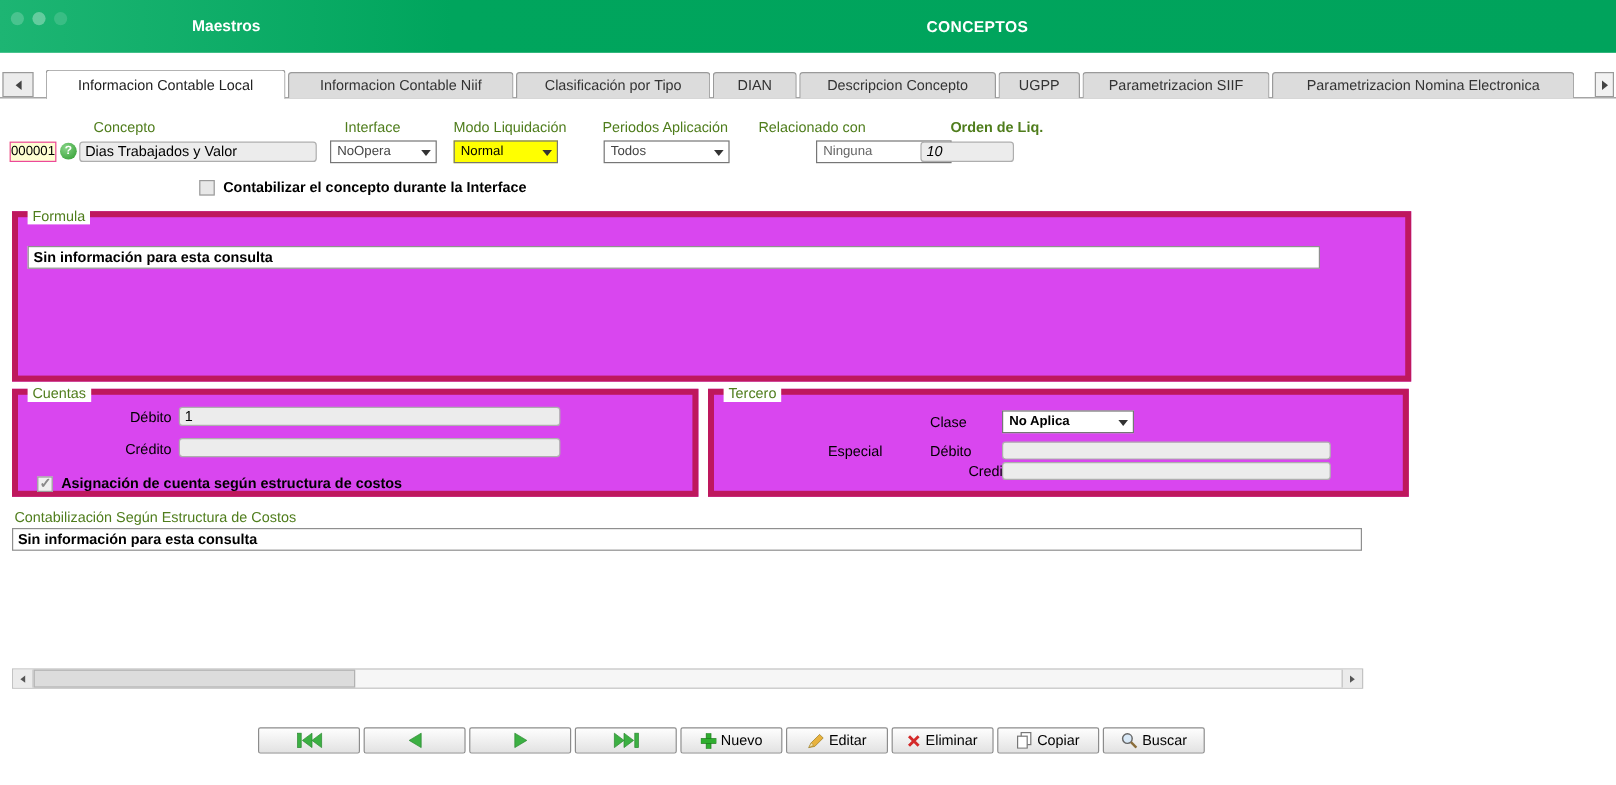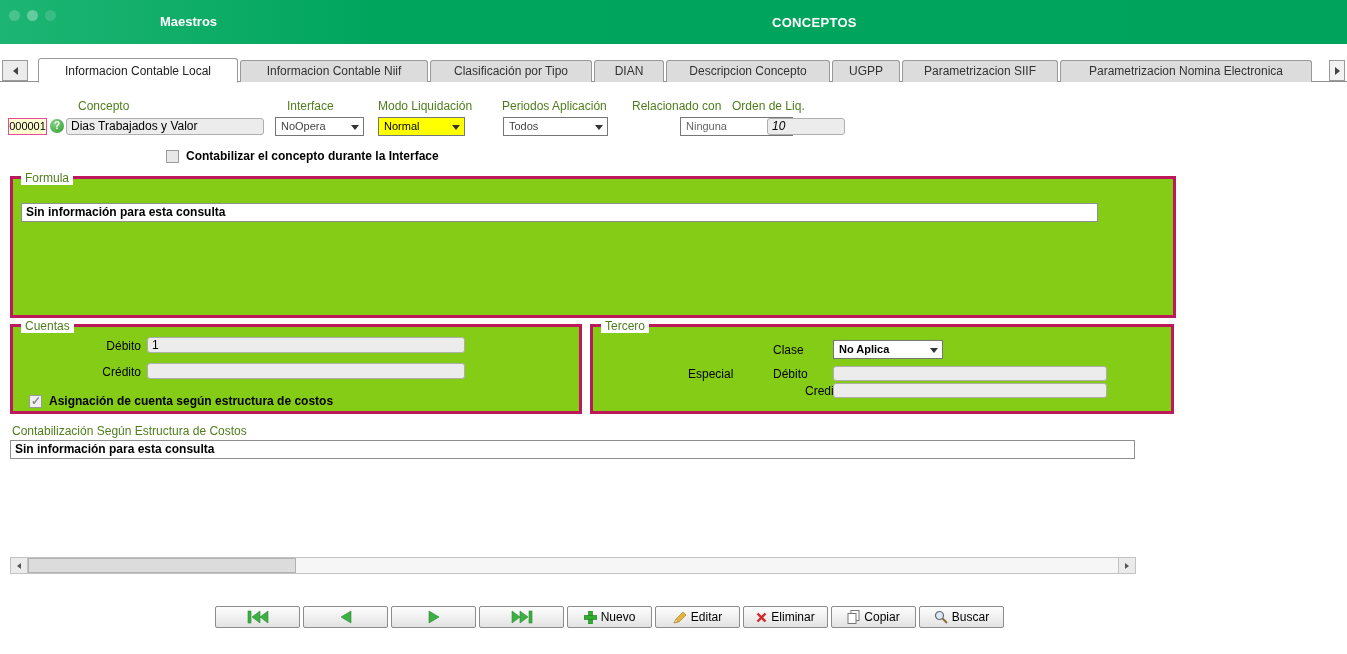--- a/index.html
+++ b/index.html
@@ -46,21 +46,21 @@
          font-size:11px;line-height:17px;padding:0 18px 0 5px;cursor:pointer;white-space:nowrap;overflow:hidden;}
   .combo .arrow{position:absolute;right:4px;top:7px;width:0;height:0;
          border-left:4px solid transparent;border-right:4px solid transparent;border-top:5px solid #333;}
   .chk{position:absolute;width:13px;height:13px;box-sizing:border-box;border:1px solid #9a9a9a;background:#e8e8e8;cursor:pointer;}
   .chk.checked{background:#efefef;}
   .chk.checked::after{content:"\2713";position:absolute;left:1px;top:-2px;font-size:12px;color:#8a8a8a;font-weight:bold;}
   .blabel{position:absolute;font-weight:bold;font-size:12px;white-space:nowrap;}
   .plabel{position:absolute;font-size:12px;white-space:nowrap;}
 
   
-  .groupbox{position:absolute;border:3px solid #be185d;background:#84cc16;box-sizing:border-box;padding-left:16px;}
+  .groupbox{position:absolute;border:5px solid #be185d;background:#d946ef;box-sizing:border-box;padding-left:16px;}
   .legend{position:absolute;top:-8px;left:8px;background:#fff;padding:0 4px;color:#4f7d1c;font-size:12px;}
   .flatfield{position:absolute;box-sizing:border-box;border:1px solid #8f8f8f;background:#fff;
              font-weight:bold;font-size:12px;padding:0 4px;line-height:17px;overflow:hidden;white-space:nowrap;}
 
   
   .hscroll{position:absolute;left:10px;top:557px;width:1126px;height:17px;background:#f6f6f6;
            border:1px solid #c3c3c3;box-sizing:border-box;}
   .sb-btn{position:absolute;top:0;width:16px;height:15px;background:#ebebeb;display:flex;
           align-items:center;justify-content:center;cursor:pointer;}
   .sb-btn.left{left:0;border-right:1px solid #c3c3c3;}
@@ -106,21 +106,21 @@
     <div class="tab t5">UGPP</div>
     <div class="tab t6">Parametrizacion SIIF</div>
     <div class="tab t7">Parametrizacion Nomina Electronica</div>
   </div>
 
   <span class="glabel" style="left:78px;top:99px;">Concepto</span>
   <span class="glabel" style="left:287px;top:99px;">Interface</span>
   <span class="glabel" style="left:378px;top:99px;">Modo Liquidación</span>
   <span class="glabel" style="left:502px;top:99px;">Periodos Aplicación</span>
   <span class="glabel" style="left:632px;top:99px;">Relacionado con</span>
-  <span class="glabel" style="left:732px;top:99px;">Orden de Liq.</span>
+  <span class="glabel" style="left:792px;top:99px;font-weight:bold;">Orden de Liq.</span>
 
   <div class="code-box">000001</div>
   <div class="help-icon"></div>
   <div class="ginput" style="left:66px;top:118px;width:198px;height:17px;">Dias Trabajados y Valor</div>
 
   <div class="combo" style="left:275px;top:117px;width:89px;color:#444;">
     <span>NoOpera</span>
     <span class="arrow"></span>
   </div>
   <div class="combo" style="left:378px;top:117px;width:87px;background:#ffff00;">

